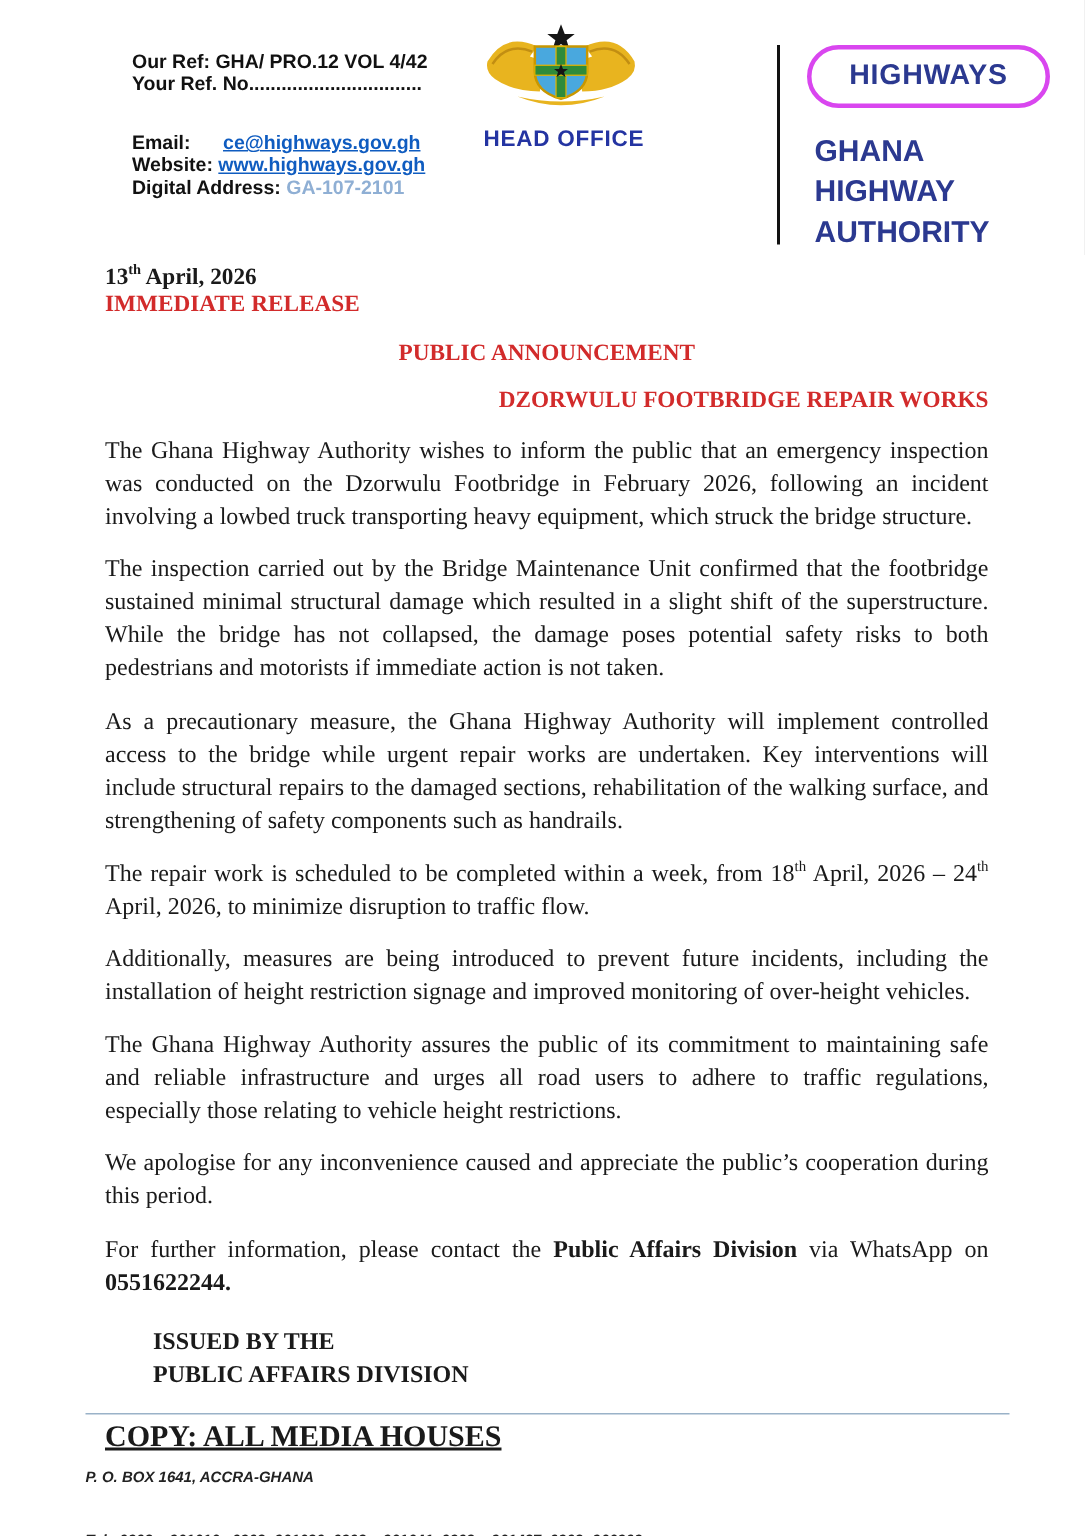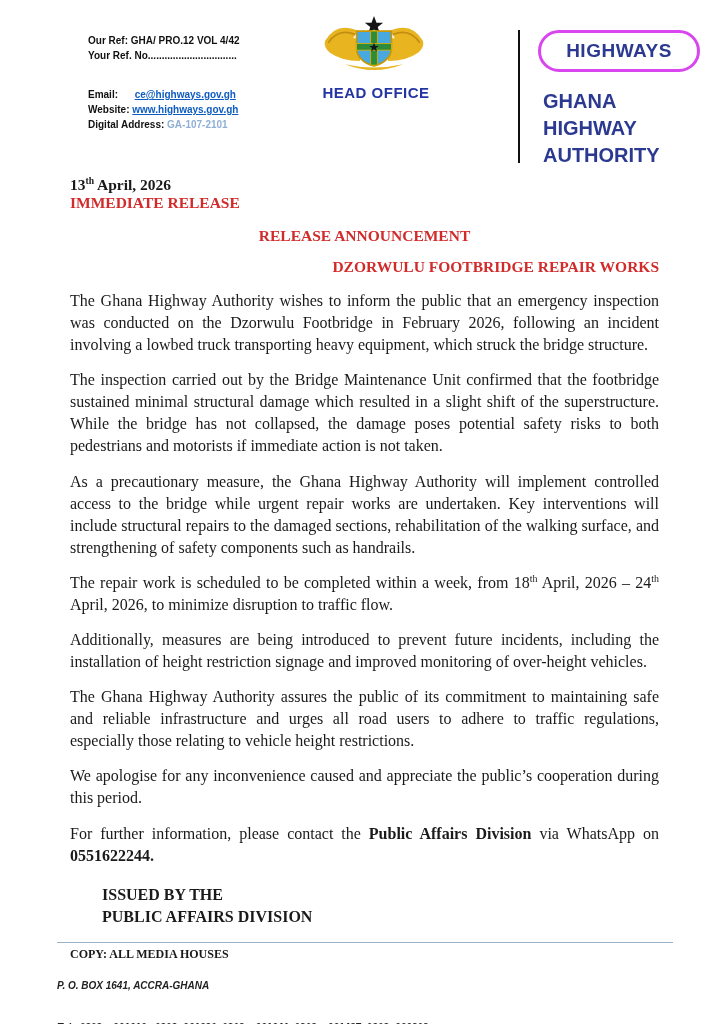--- a/index.html
+++ b/index.html
@@ -9,21 +9,21 @@
     margin:0 auto;
     background:#ffffff;
     font-family:"Liberation Serif", serif;
     color:#1a1a1a;
     overflow:hidden;
   }
   
   .hdr-left{
     position:absolute;left:88px;top:33px;
     font-family:"Liberation Sans", sans-serif;
-    font-weight:bold;font-size:10px;line-height:15px;color:#111;
+    font-weight:bold;font-size:13px;line-height:15px;color:#111;
   }
   .hdr-left .refs{margin-bottom:24px;}
   .contact-row{white-space:pre;}
   .contact-row a{color:#0F5CC0;text-decoration:underline;font-weight:bold;cursor:pointer;}
   .digital-value{color:#8FAFD4;font-weight:bold;}
   .crest{position:absolute;left:320px;top:14px;width:108px;height:64px;}
   .head-office{
     position:absolute;left:318px;top:84px;width:116px;
     text-align:center;
     font-family:"Liberation Sans", sans-serif;
@@ -51,21 +51,21 @@
   .headline{margin-top:15px;text-align:center;color:#D22B2B;font-weight:bold;font-size:15.5px;}
   .subheadline{margin-top:13px;text-align:right;color:#D22B2B;font-weight:bold;font-size:15.5px;}
   .paras p{
     margin:13px 0 0 0;
     font-size:16px;line-height:1.38;
     text-align:justify;
   }
   .paras p:first-child{margin-top:14px;}
   sup{font-size:62%;line-height:0;}
   .signoff{margin-top:17px;font-weight:bold;font-size:16px;line-height:22px;margin-left:32px;}
-  .copyline{margin-top:19px;font-weight:bold;font-size:12px;}
+  .copyline{margin-top:19px;font-weight:bold;font-size:20px;text-decoration:underline;}
   
   .footer{
     position:absolute;left:57px;right:50px;top:942px;
     border-top:1.5px solid #9AB2C8;
     padding-top:8px;
     font-family:"Liberation Sans", sans-serif;
     font-style:italic;font-weight:bold;
     font-size:10px;line-height:14px;color:#222;
     white-space:pre;
   }
@@ -111,21 +111,21 @@
   <div class="oval-logo">HIGHWAYS</div>
   <div class="authority-name">
     <div>GHANA</div>
     <div>HIGHWAY</div>
     <div>AUTHORITY</div>
   </div>
 
   <div class="content">
     <div class="dateline"><span>13</span><sup>th</sup><span> April, 2026</span></div>
     <div class="release">IMMEDIATE RELEASE</div>
-    <div class="headline">RELEASE ANNOUNCEMENT</div>
+    <div class="headline">PUBLIC ANNOUNCEMENT</div>
     <div class="subheadline">DZORWULU FOOTBRIDGE REPAIR WORKS</div>
 
     <div class="paras">
       <p><span>The Ghana Highway Authority wishes to inform the public that an emergency inspection was conducted on the Dzorwulu Footbridge in February 2026, following an incident involving a lowbed truck transporting heavy equipment, which struck the bridge structure.</span></p>
       <p><span>The inspection carried out by the Bridge Maintenance Unit confirmed that the footbridge sustained minimal structural damage which resulted in a slight shift of the superstructure. While the bridge has not collapsed, the damage poses potential safety risks to both pedestrians and motorists if immediate action is not taken.</span></p>
       <p><span>As a precautionary measure, the Ghana Highway Authority will implement controlled access to the bridge while urgent repair works are undertaken. Key interventions will include structural repairs to the damaged sections, rehabilitation of the walking surface, and strengthening of safety components such as handrails.</span></p>
       <p><span>The repair work is scheduled to be completed within a week, from 18</span><sup>th</sup><span> April, 2026 – 24</span><sup>th</sup><span> April, 2026, to minimize disruption to traffic flow.</span></p>
       <p><span>Additionally, measures are being introduced to prevent future incidents, including the installation of height restriction signage and improved monitoring of over-height vehicles.</span></p>
       <p><span>The Ghana Highway Authority assures the public of its commitment to maintaining safe and reliable infrastructure and urges all road users to adhere to traffic regulations, especially those relating to vehicle height restrictions.</span></p>
       <p><span>We apologise for any inconvenience caused and appreciate the public’s cooperation during this period.</span></p>

